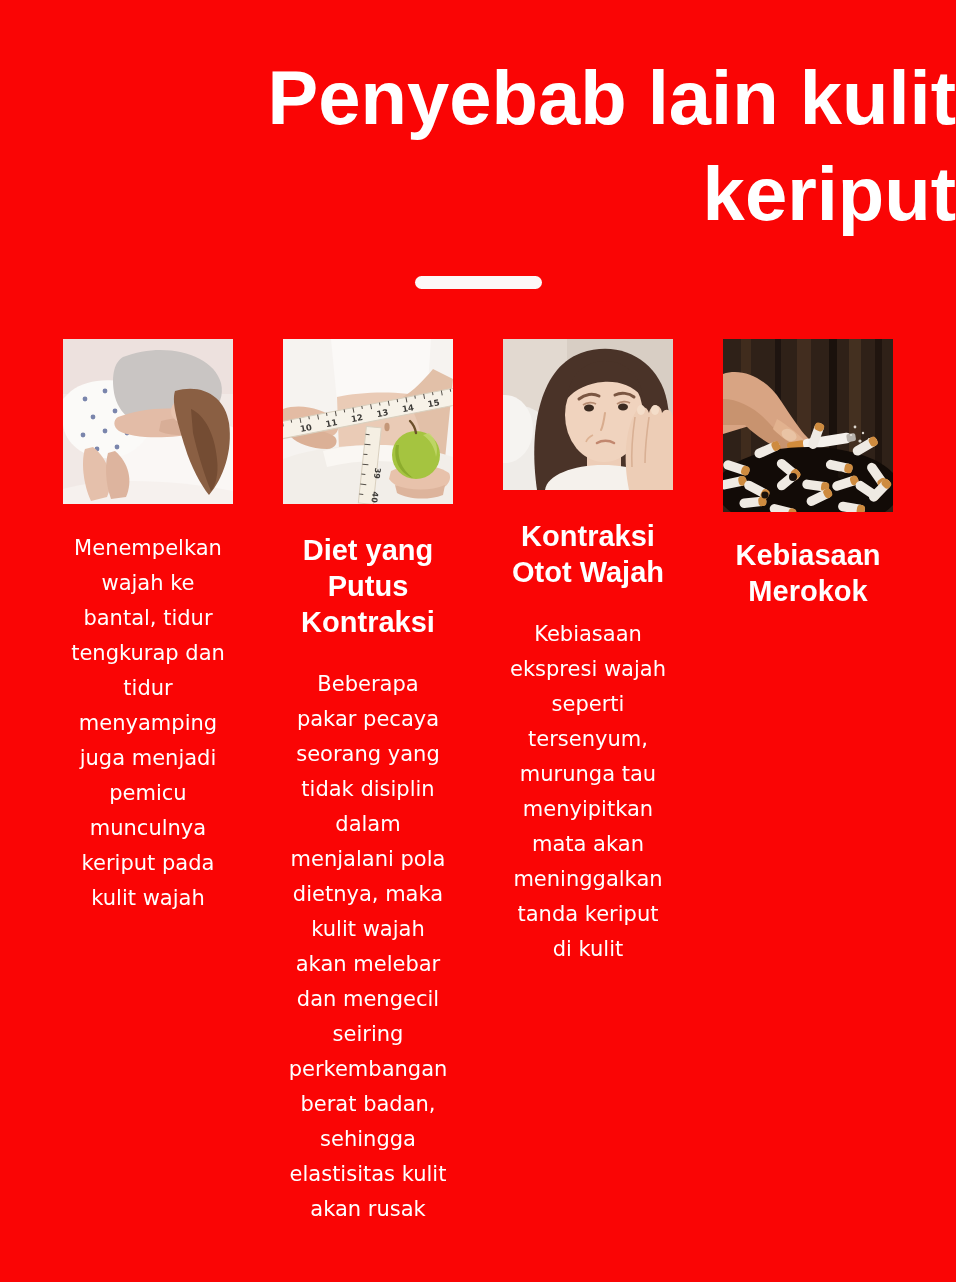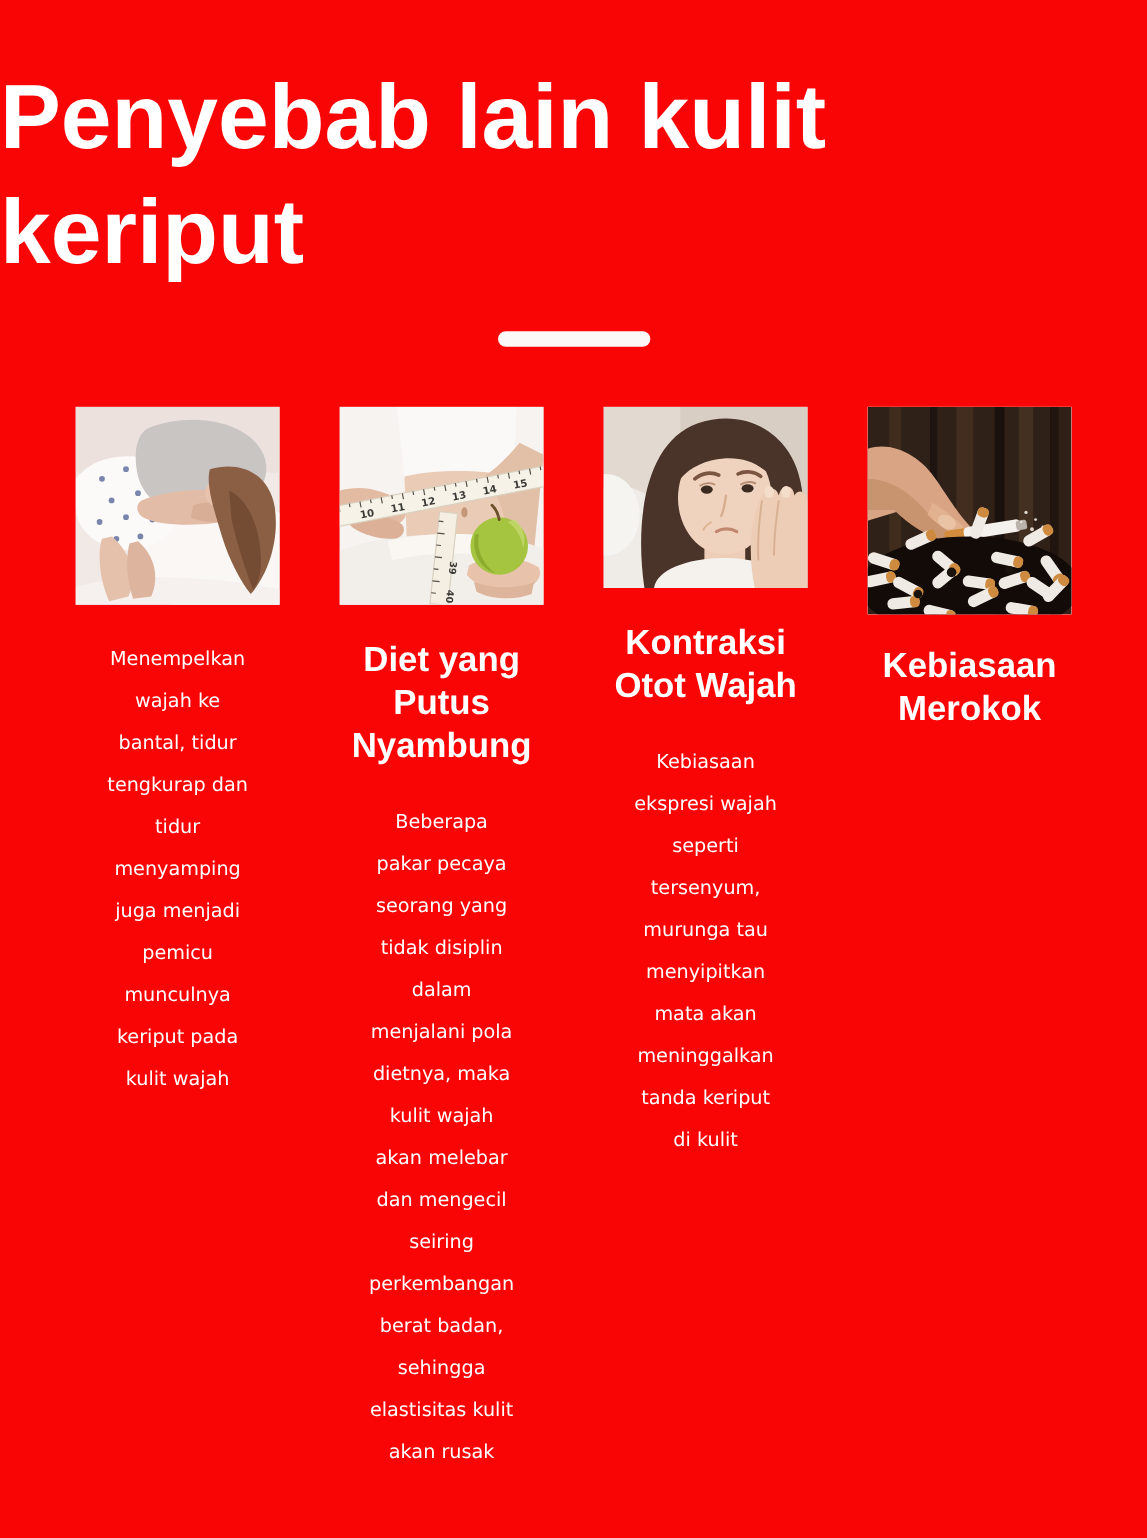--- a/index.html
+++ b/index.html
@@ -10,28 +10,29 @@
   body{
     width:956px;height:1282px;
     background:var(--color-background);
     color:var(--color-text);
     font-family:"DejaVu Sans", sans-serif;
     overflow:hidden;
   }
   .page{width:956px;height:1282px;box-sizing:border-box;padding-top:50px;}
   .poster-title{
     margin:0;
-    text-align:left;
+    text-align:right;
     font-family:"Liberation Sans", sans-serif;
     font-weight:700;
     font-size:76px;
     line-height:96px;
     letter-spacing:0px;
     color:var(--color-text);
     white-space:pre-line;
+    padding-left:36px;
   }
   .divider{
     width:127px;height:13px;border-radius:7px;
     background:#FDF8F8;
     margin:34px auto 0 auto;
   }
   .cards{
     display:flex;
     justify-content:center;
     gap:15px;
@@ -57,21 +58,21 @@
     line-height:36px;
     text-align:center;
     color:var(--color-text);
     white-space:pre-line;
   }
   .card:nth-child(3) .card-heading{}
   .card:nth-child(4) .card-heading{margin-top:25px;}
   .card-body{
     margin:27px 0 0 0;
     font-family:"DejaVu Sans", sans-serif;
-    font-size:16px;
+    font-size:21px;
     line-height:35px;
     text-align:center;
     color:var(--color-text);
     white-space:pre-line;
   }
 </style>
 </head>
 <body>
 
 <div class="page">
@@ -175,21 +176,21 @@
           <g>
             <circle cx="133" cy="116" r="24" fill="#A5C440"></circle>
             <path d="M113,106 C110,120 116,134 130,139 C118,130 114,118 116,106 Z" fill="#8CAC2D"></path>
             <path d="M140,96 C146,100 152,108 153,118 C156,108 152,99 146,94 Z" fill="#C4DA6E" opacity="0.8"></path>
             <path d="M133,94 C132,88 130,85 127,82" stroke="#6B4F2A" stroke-width="2.4" fill="none" stroke-linecap="round"></path>
           </g>
         </svg>
       </div>
       <h2 class="card-heading">Diet yang
 Putus
-Nyambung</h2>
+Kontraksi</h2>
       <p class="card-body">Beberapa
 pakar pecaya
 seorang yang
 tidak disiplin
 dalam
 menjalani pola
 dietnya, maka
 kulit wajah
 akan melebar
 dan mengecil

